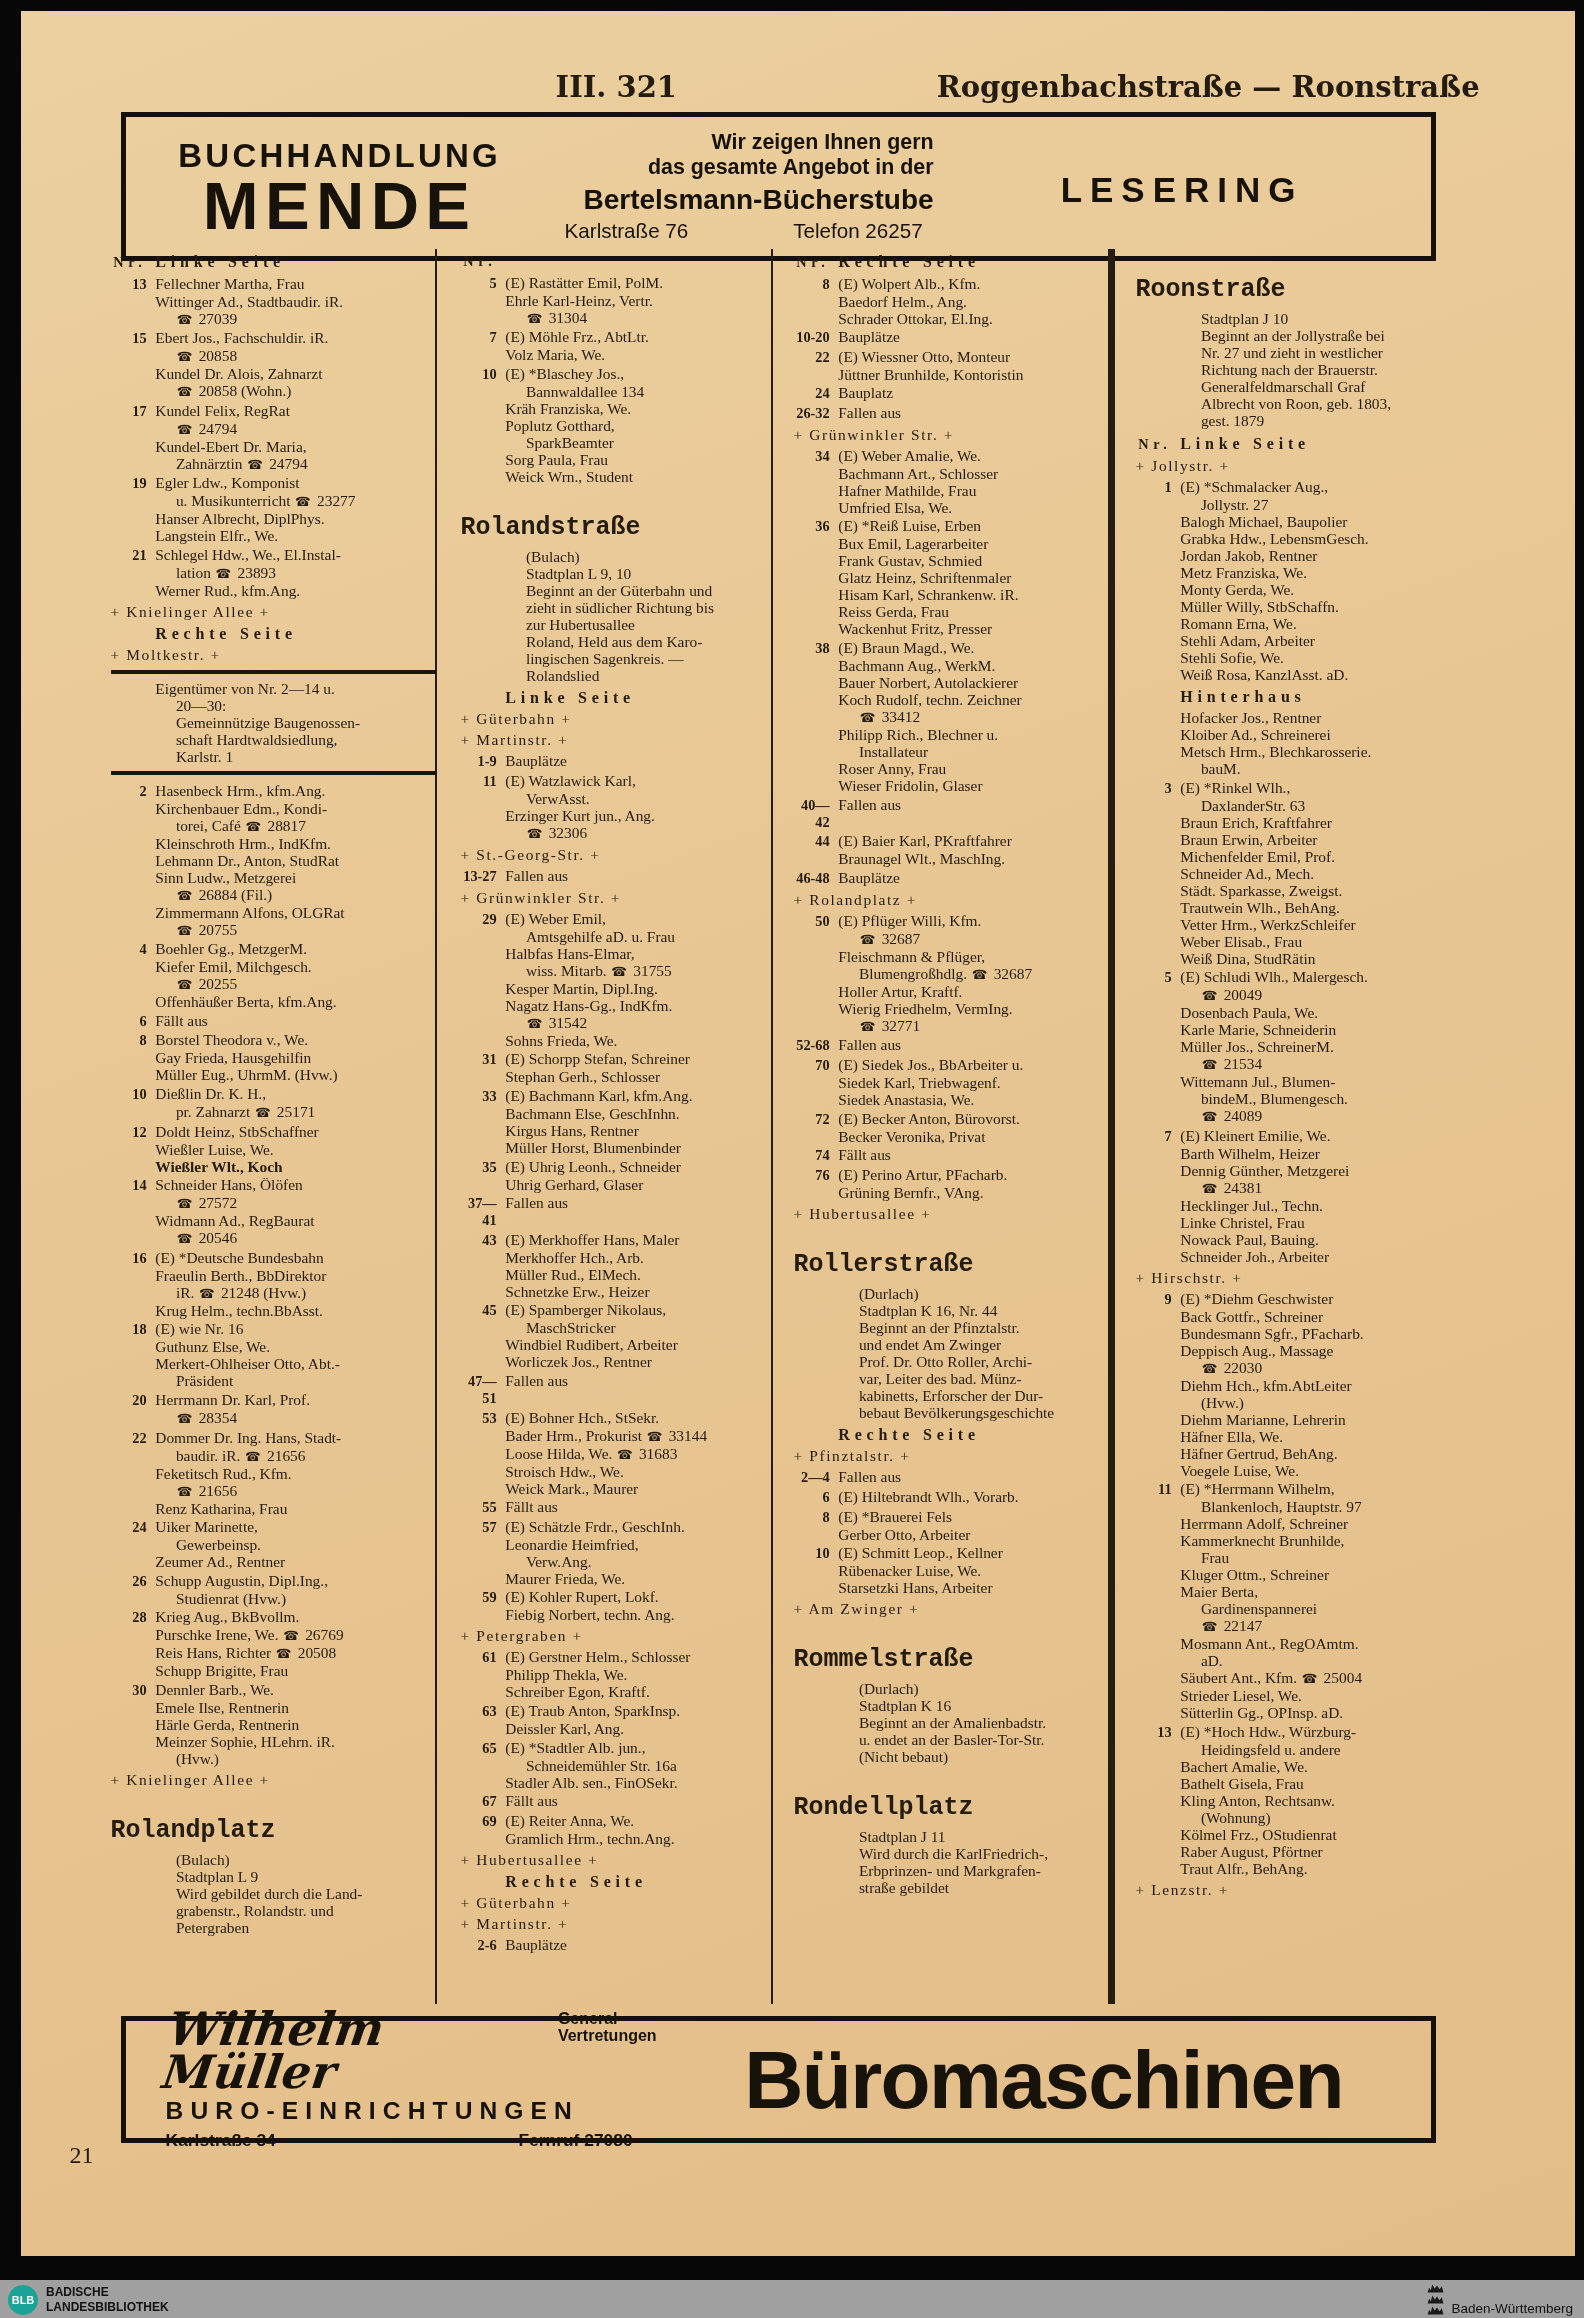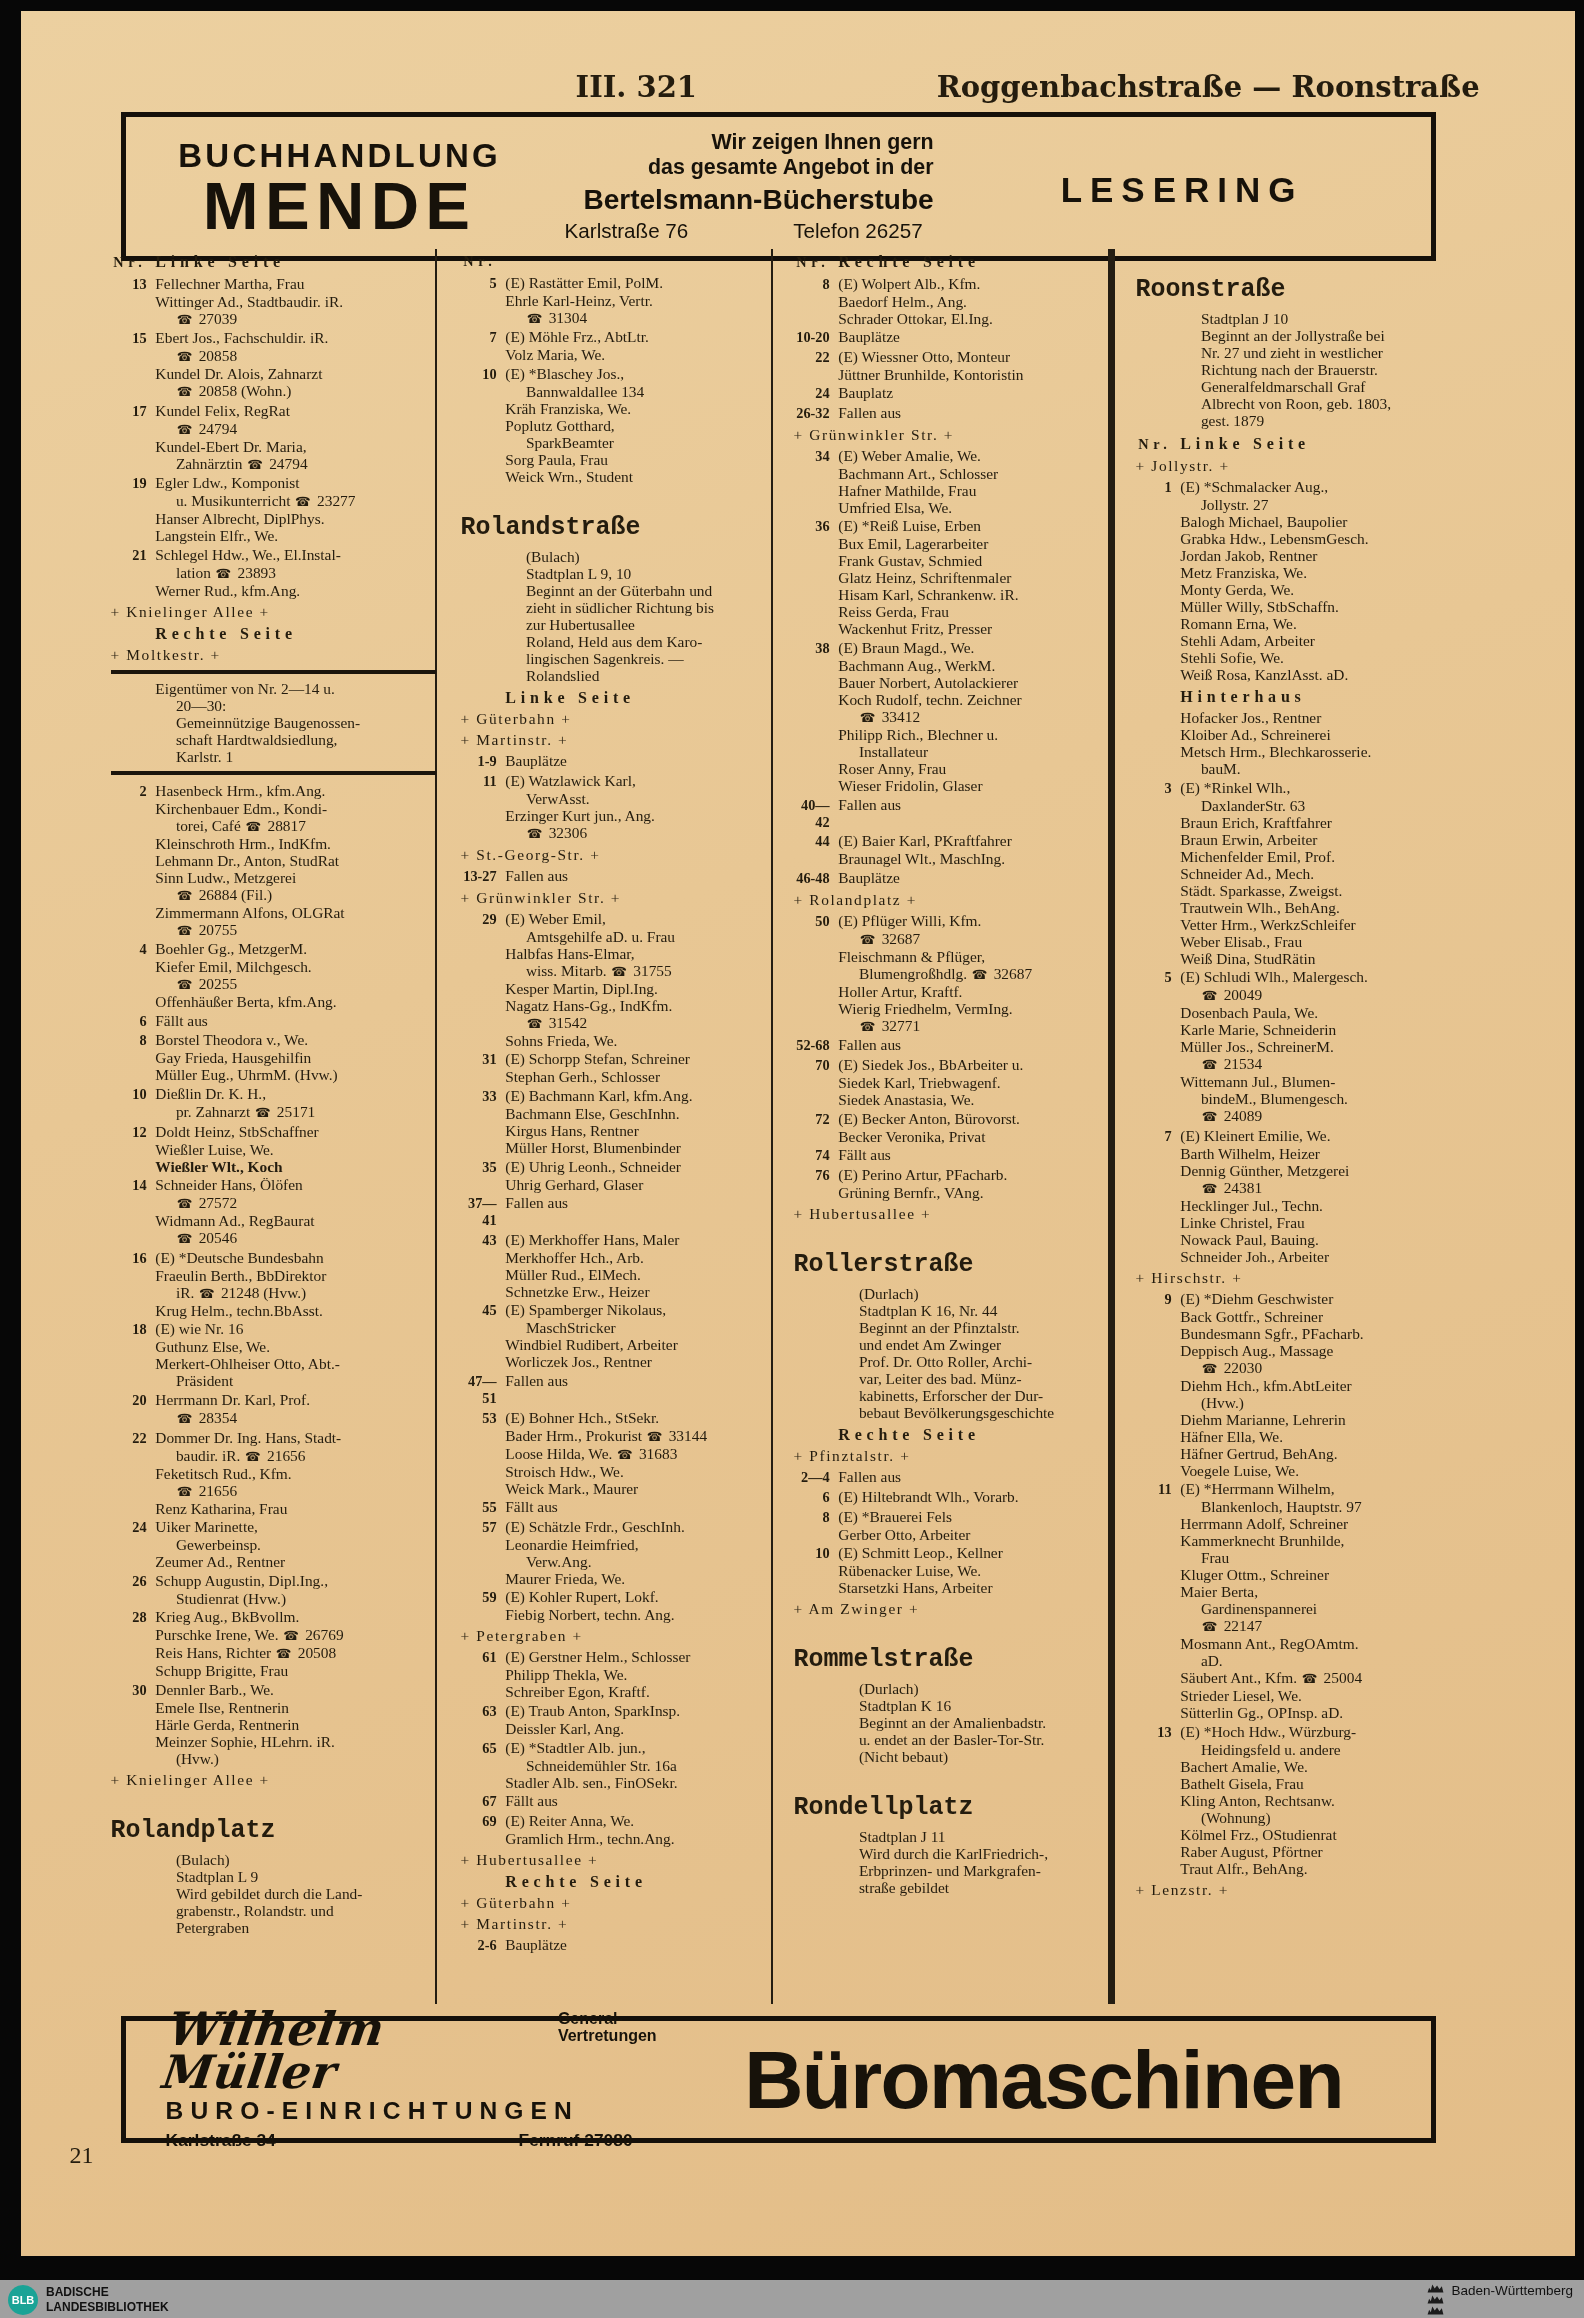--- a/index.html
+++ b/index.html
@@ -7,21 +7,21 @@
     width:1584px;height:2319px;position:relative;background:#070707;
     font-family:"Liberation Serif", serif;overflow:hidden;
   }
   .paper{
     position:absolute;left:20.6px;top:11px;width:1554px;height:2245px;
     background:linear-gradient(160deg,#ecd0a0 0%,#e8c794 40%,#e3bd88 100%);
     color:#241c0e;
   }
   
   .runhead{position:absolute;top:59px;left:0;width:100%;font-family:"DejaVu Serif",serif;font-weight:700;font-size:29px;}
-  .runhead .ref{position:absolute;left:555px;top:0;}
+  .runhead .ref{position:absolute;left:535px;top:0;}
   .runhead .range{position:absolute;right:95px;top:0;}
   
   .ad-top{
     position:absolute;left:100px;top:101px;width:1305px;height:139px;
     border:5.5px solid #15100a;display:flex;align-items:center;
     font-family:"Liberation Sans",sans-serif;color:#17120a;
   }
   .ad-top .l{flex:0 0 428px;text-align:center;}
   .ad-top .l .b1{font-size:33px;font-weight:700;letter-spacing:3.2px;}
   .ad-top .l .b2{font-size:67px;font-weight:700;letter-spacing:6.3px;line-height:62px;}
@@ -70,21 +70,21 @@
   .blackband{position:absolute;left:0;top:2256px;width:1584px;height:24px;background:#070707;}
   .footerbar{
     position:absolute;left:0;top:2280px;width:1584px;height:39px;background:#a0a0a0;
     display:flex;align-items:center;justify-content:space-between;
     font-family:"Liberation Sans",sans-serif;color:#111;
   }
   .blb{display:flex;align-items:center;padding-left:8px;}
   .blb .disc{width:30px;height:30px;border-radius:50%;background:#1aa396;color:#fff;
     display:flex;align-items:center;justify-content:center;font-weight:700;font-size:11px;}
   .blb .nm{padding-left:8px;font-weight:700;font-size:12px;line-height:15px;}
-  .bw{display:flex;align-items:flex-start;padding-right:11px;}
+  .bw{display:flex;align-items:flex-end;padding-right:11px;}
   .bw .lions{display:flex;flex-direction:column;gap:0.8px;padding-right:6.3px;}
   .bw .t{font-size:13.5px;}
 </style>
 </head>
 <body>
 
 <div class="paper">
 
   <div class="runhead">
     <span class="ref">III. 321</span>

